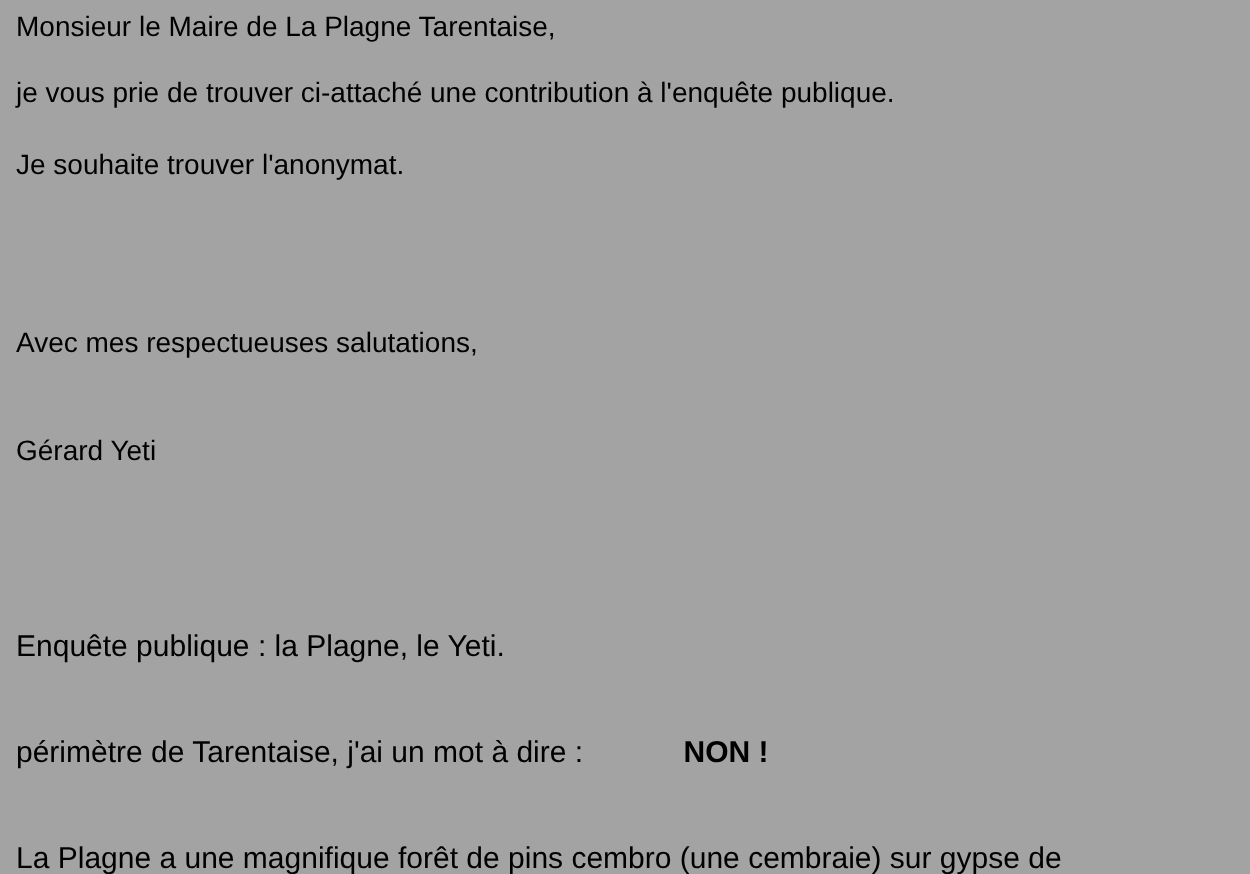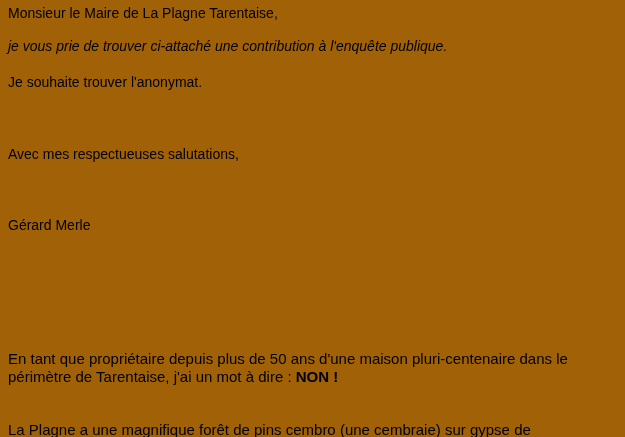--- a/index.html
+++ b/index.html
@@ -4,21 +4,21 @@
 <style>
   html, body {
     margin: 0;
     padding: 0;
     background: #ffffff;
   }
   .page {
     position: relative;
     width: 625px;
     height: 437px;
-    background: #a16207;
+    background: #a3a3a3;
     overflow: hidden;
     color: #000000;
     font-family: "Liberation Sans", sans-serif;
   }
   .line {
     position: absolute;
     left: 8px;
     white-space: nowrap;
   }
   
@@ -30,38 +30,40 @@
   .doc-text {
     font-size: 15px;
     line-height: 18px;
   }
   .statement {
     white-space: normal;
     width: 612px;
   }
   .emphasis {
     font-weight: bold;
+    margin-left: 46px;
   }
 </style>
 </head>
 <body>
 
 <div class="page">
 
   <div class="line email-text" style="top:5px;">Monsieur le Maire de La Plagne Tarentaise,</div>
 
-  <div class="line email-text" style="top:38px;font-style:italic;">je vous prie de trouver ci-attaché une contribution à l'enquête publique.</div>
+  <div class="line email-text" style="top:38px;">je vous prie de trouver ci-attaché une contribution à l'enquête publique.</div>
 
   <div class="line email-text" style="top:74px;">Je souhaite trouver l'anonymat.</div>
 
-  <div class="line email-text" style="top:146px;">Avec mes respectueuses salutations,</div>
+  <div class="line email-text" style="top:163px;">Avec mes respectueuses salutations,</div>
 
-  <div class="line email-text" style="top:217px;">Gérard Merle</div>
+  <div class="line email-text" style="top:217px;">Gérard Yeti</div>
 
+  <div class="line doc-text" style="top:315px;">Enquête publique : la Plagne, le Yeti.</div>
 
   <div class="line doc-text statement" style="top:350px;">
-    <span>En tant que propriétaire depuis plus de 50 ans d'une maison pluri-centenaire dans le</span><br>
+    <br>
     <span>périmètre de Tarentaise, j'ai un mot à dire : </span><span class="emphasis">NON !</span>
   </div>
 
   <div class="line doc-text" style="top:421px;">La Plagne a une magnifique forêt de pins cembro (une cembraie) sur gypse de</div>
 
 </div>
 
 </body></html>

